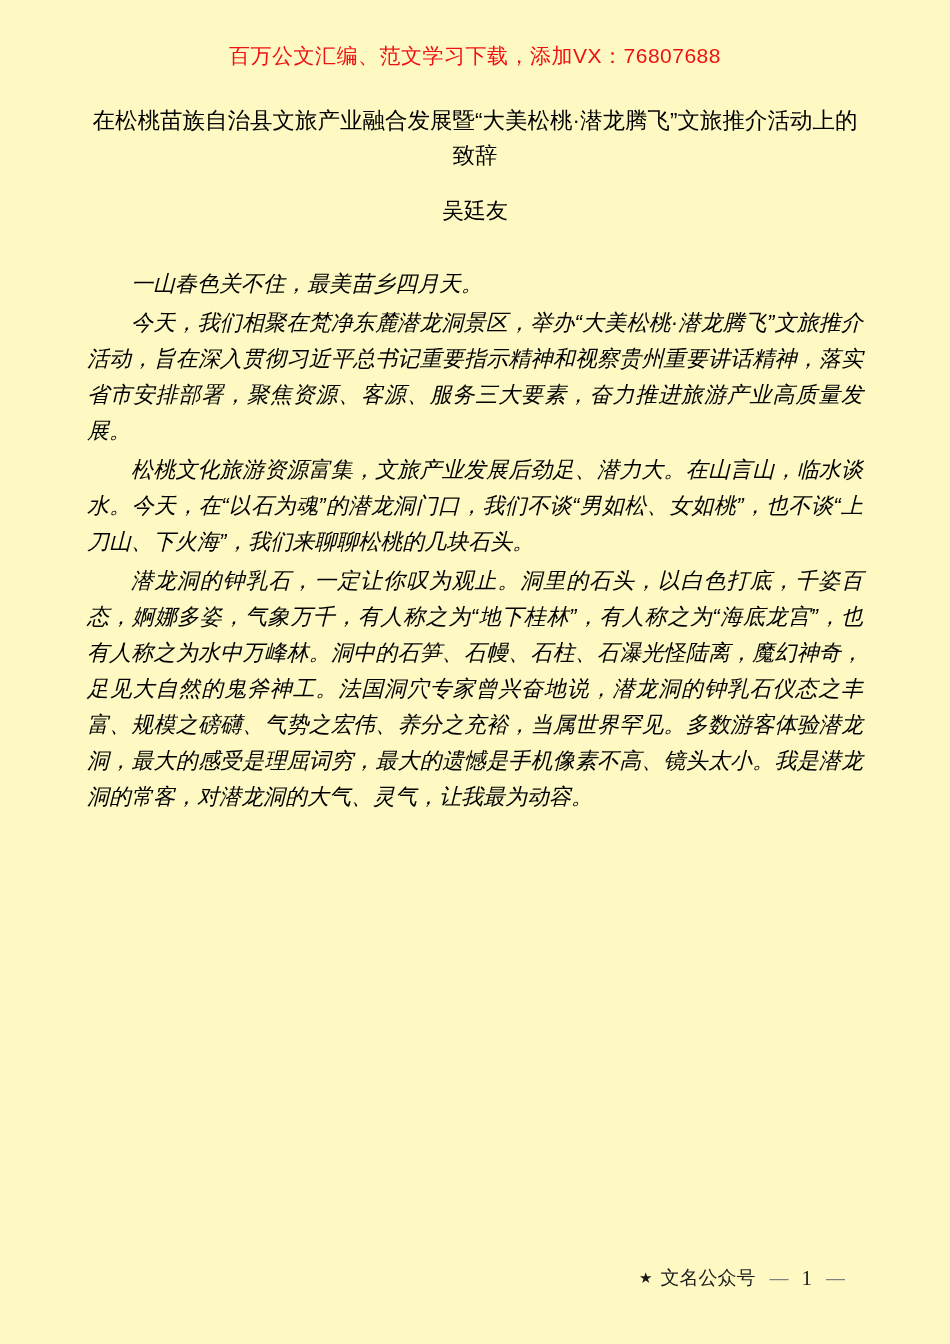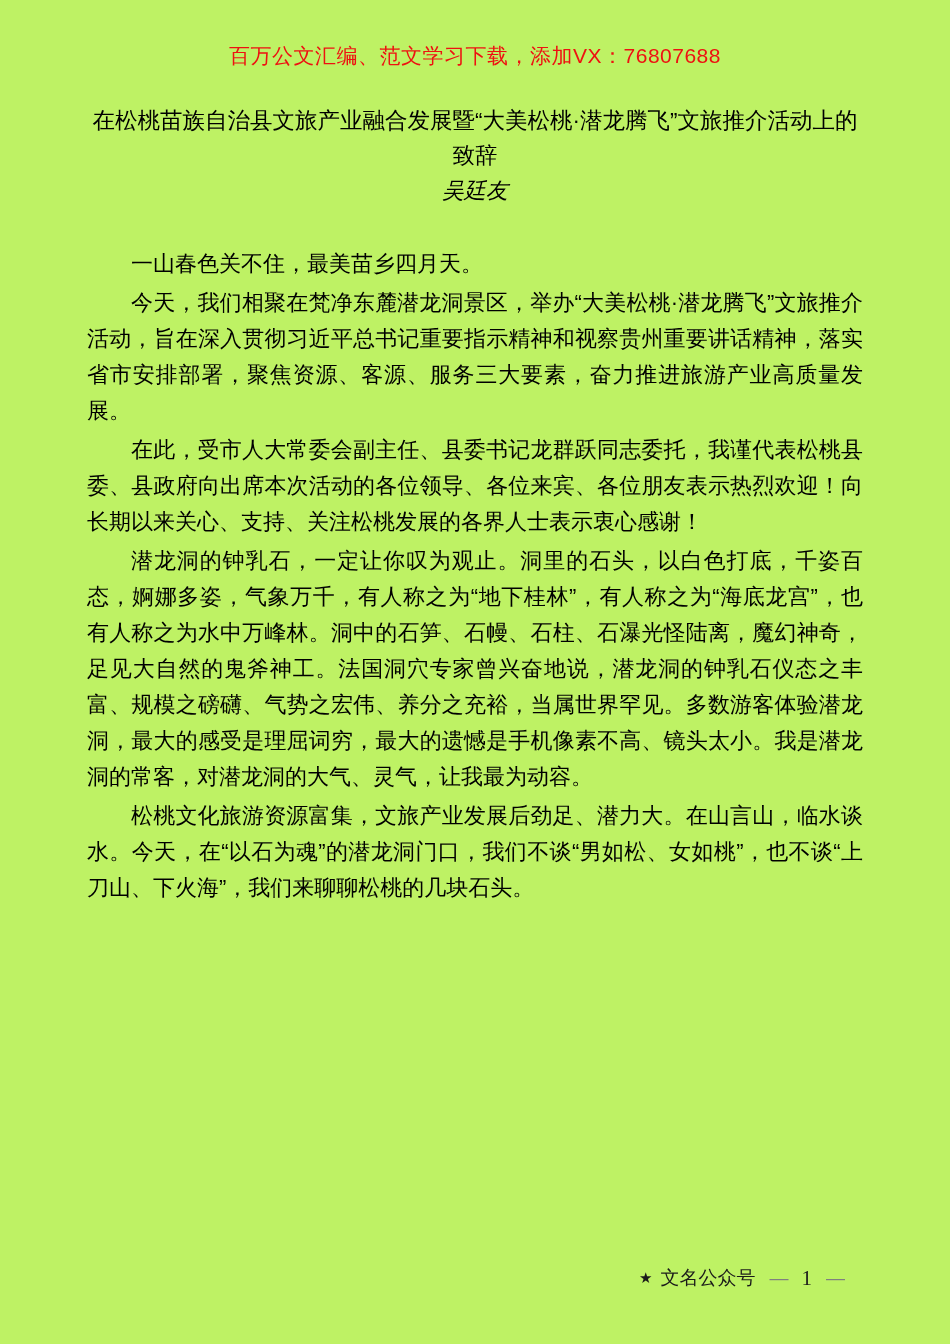--- a/index.html
+++ b/index.html
@@ -5,21 +5,21 @@
   html, body {
     margin: 0;
     padding: 0;
     background: #ffffff;
   }
   .page {
     position: relative;
     width: 950px;
     height: 1344px;
     margin: 0 auto;
-    background: #bef264;
+    background: #fef9c3;
     overflow: hidden;
     font-family: "Liberation Sans", sans-serif;
     color: #000000;
   }
   .notice {
     padding-top: 45px;
     text-align: center;
     font-size: 21px;
     line-height: 22px;
     color: #ee1111;
@@ -27,44 +27,44 @@
   }
   .doc-title {
     width: 778px;
     margin: 36px auto 0 auto;
     text-align: center;
     font-size: 22.5px;
     font-weight: 400;
     line-height: 35px;
   }
   .author {
-    margin-top: 0;
+    margin-top: 20px;
     text-align: center;
     font-size: 22px;
     line-height: 35px;
-    font-style: italic;
   }
   .doc-date {
     text-align: center;
     font-size: 22px;
     line-height: 35px;
   }
   .doc-body {
     width: 776px;
     margin: 38px auto 0 auto;
     font-size: 22px;
     line-height: 36px;
     text-align: justify;
     text-justify: inter-ideograph;
   }
   .doc-body p {
     margin: 0 0 3px 0;
   }
   .doc-body p.indent {
     text-indent: 2em;
+    font-style: italic;
   }
   .page-footer {
     position: absolute;
     top: 1264px;
     right: 92px;
     display: flex;
     align-items: center;
     font-size: 19px;
     line-height: 28px;
     color: #1a1a1a;
@@ -91,23 +91,22 @@
   <div class="notice">百万公文汇编、范文学习下载，添加VX：76807688</div>
 
   <div class="doc-title">在松桃苗族自治县文旅产业融合发展暨“大美松桃·潜龙腾飞”文旅推介活动上的致辞</div>
 
   <div class="author">吴廷友</div>
 
 
   <div class="doc-body">
     <p class="indent">一山春色关不住，最美苗乡四月天。</p>
     <p class="indent">今天，我们相聚在梵净东麓潜龙洞景区，举办“大美松桃·潜龙腾飞”文旅推介活动，旨在深入贯彻习近平总书记重要指示精神和视察贵州重要讲话精神，落实省市安排部署，聚焦资源、客源、服务三大要素，奋力推进旅游产业高质量发展。</p>
-    <p class="indent">在此，受市人大常委会副主任、县委书记龙群跃同志委托，我谨代表松桃县委、县政府向出席本次活动的各位领导、各位来宾、各位朋友表示热烈欢迎！向长期以来关心、支持、关注松桃发展的各界人士表示衷心感谢！</p>
+    <p class="indent">松桃文化旅游资源富集，文旅产业发展后劲足、潜力大。在山言山，临水谈水。今天，在“以石为魂”的潜龙洞门口，我们不谈“男如松、女如桃”，也不谈“上刀山、下火海”，我们来聊聊松桃的几块石头。</p>
     <p class="indent">潜龙洞的钟乳石，一定让你叹为观止。洞里的石头，以白色打底，千姿百态，婀娜多姿，气象万千，有人称之为“地下桂林”，有人称之为“海底龙宫”，也有人称之为水中万峰林。洞中的石笋、石幔、石柱、石瀑光怪陆离，魔幻神奇，足见大自然的鬼斧神工。法国洞穴专家曾兴奋地说，潜龙洞的钟乳石仪态之丰富、规模之磅礴、气势之宏伟、养分之充裕，当属世界罕见。多数游客体验潜龙洞，最大的感受是理屈词穷，最大的遗憾是手机像素不高、镜头太小。我是潜龙洞的常客，对潜龙洞的大气、灵气，让我最为动容。</p>
-    <p class="indent">松桃文化旅游资源富集，文旅产业发展后劲足、潜力大。在山言山，临水谈水。今天，在“以石为魂”的潜龙洞门口，我们不谈“男如松、女如桃”，也不谈“上刀山、下火海”，我们来聊聊松桃的几块石头。</p>
   </div>
 
   <div class="page-footer">
     <span class="star">★</span>
     <span class="label">文名公众号</span>
     <span class="dash">—</span>
     <span class="pagenum">1</span>
     <span class="dash">—</span>
   </div>
 

